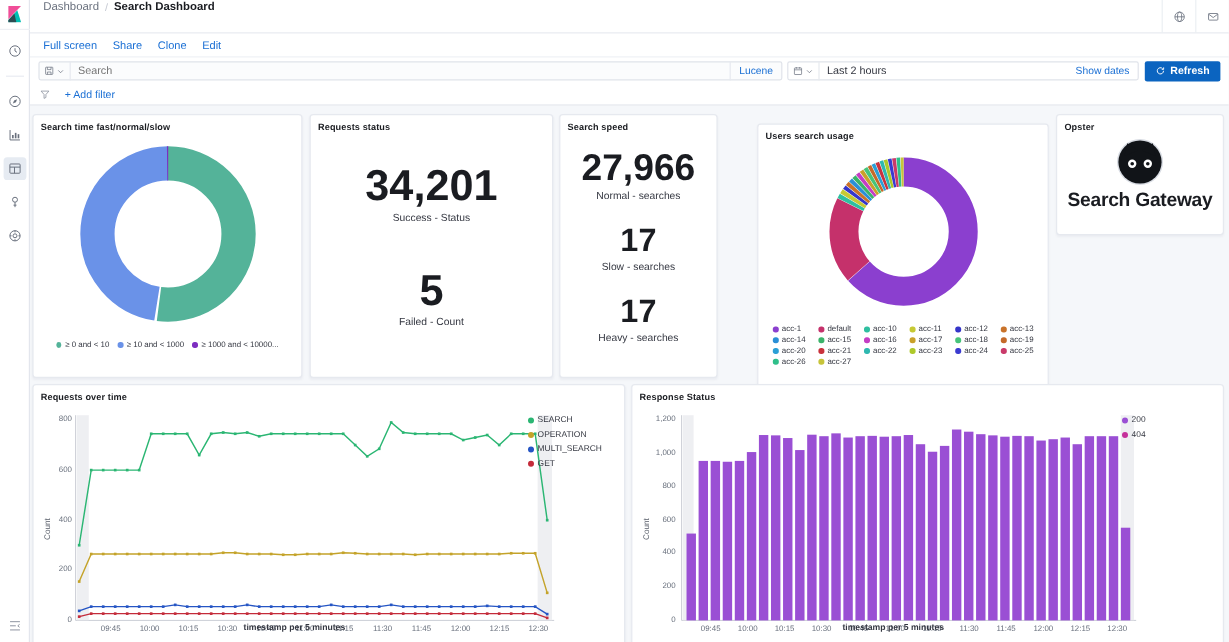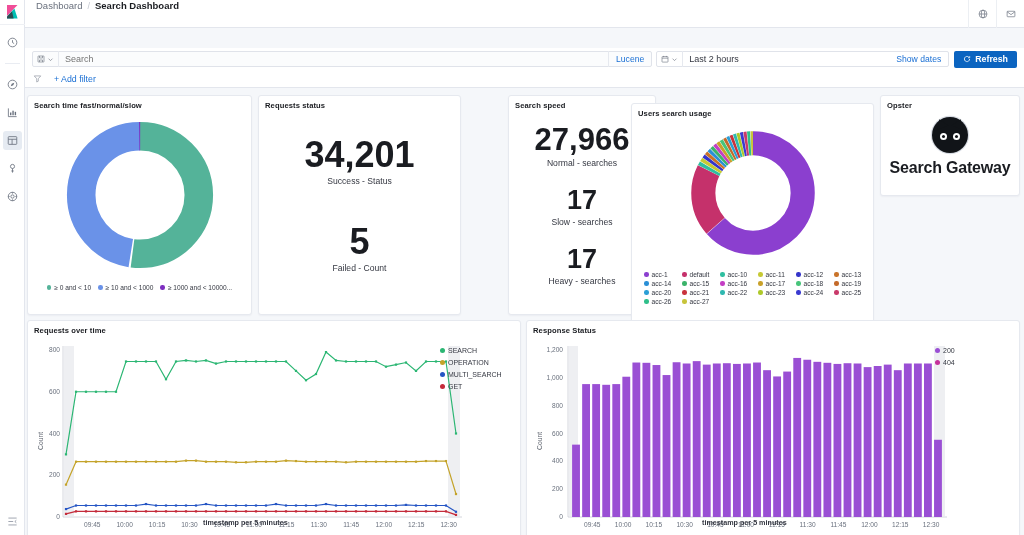--- a/index.html
+++ b/index.html
@@ -222,20 +222,26 @@
       </div>
       <div class="top-ic">
         <svg width="10" height="10" viewBox="0 0 16 16" fill="none" stroke="currentColor" stroke-width="1.1">
             <rect x="1.8" y="3.6" width="12.4" height="8.8" rx="1"></rect>
             <path d="M1.8 4.4 8 9l6.2-4.6"></path>
           </svg>
       </div>
     </div>
   </div>
 
+  <div id="appnav">
+    <span class="navlink">Full screen</span>
+    <span class="navlink">Share</span>
+    <span class="navlink">Clone</span>
+    <span class="navlink">Edit</span>
+  </div>
 
   <div id="querybar">
     <div class="qb-group" style="flex:1;">
       <div class="qb-ds">
         <svg width="8" height="8" viewBox="0 0 16 16" fill="none" stroke="currentColor" stroke-width="1.2">
             <rect x="2" y="2" width="12" height="12" rx="1"></rect>
             <path d="M5 2v4h6V2M5 14v-4h6v4"></path>
           </svg>
         <svg width="7" height="7" viewBox="0 0 16 16" fill="none" stroke="currentColor" stroke-width="1.4">
             <path d="M3.5 6l4.5 4.5L12.5 6"></path>
@@ -312,21 +318,21 @@
         <div class="metric-val" style="font-size:36px;">34,201</div>
         <div class="metric-lbl">Success - Status</div>
       </div>
       <div class="metric">
         <div class="metric-val" style="font-size:36px;">5</div>
         <div class="metric-lbl">Failed - Count</div>
       </div>
     </div>
   </div>
 
-  <div class="panel" style="left:466px; top:95px; width:148px; height:220px;margin-left:42px;">
+  <div class="panel" style="left:466px; top:95px; width:132px; height:220px;">
     <div class="panel-title">Search speed</div>
     <div class="panel-body" style="height:196px; display:flex; flex-direction:column; justify-content:space-around; padding:4px 0 10px;">
       <div class="metric">
         <div class="metric-val" style="font-size:31px;">27,966</div>
         <div class="metric-lbl">Normal - searches</div>
       </div>
       <div class="metric">
         <div class="metric-val" style="font-size:27px;">17</div>
         <div class="metric-lbl">Slow - searches</div>
       </div>

